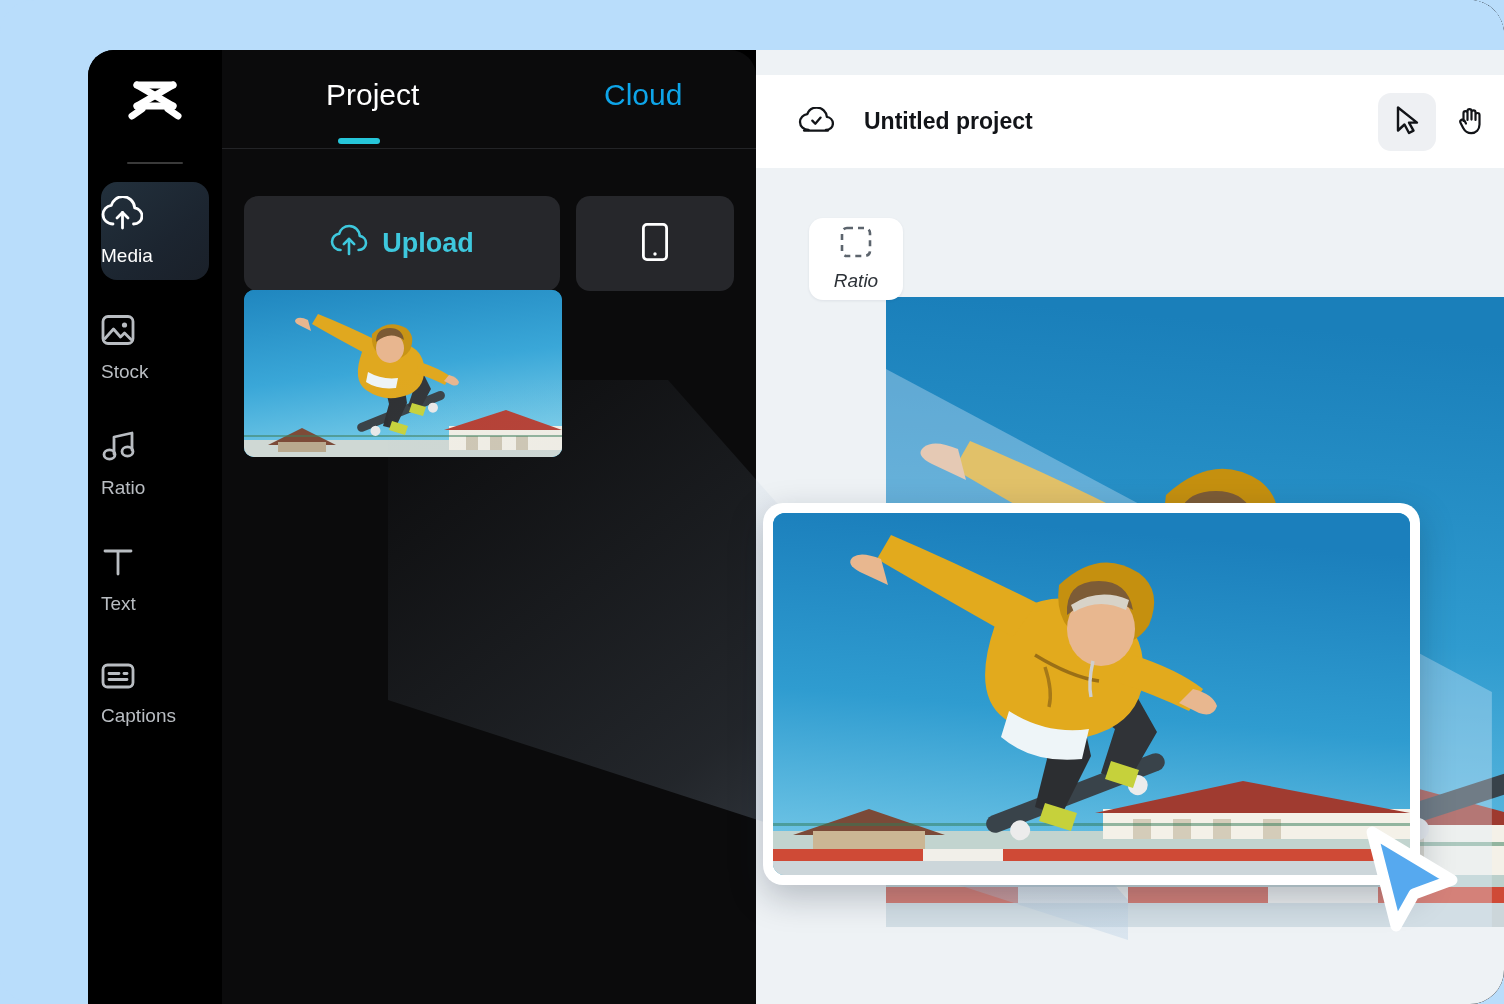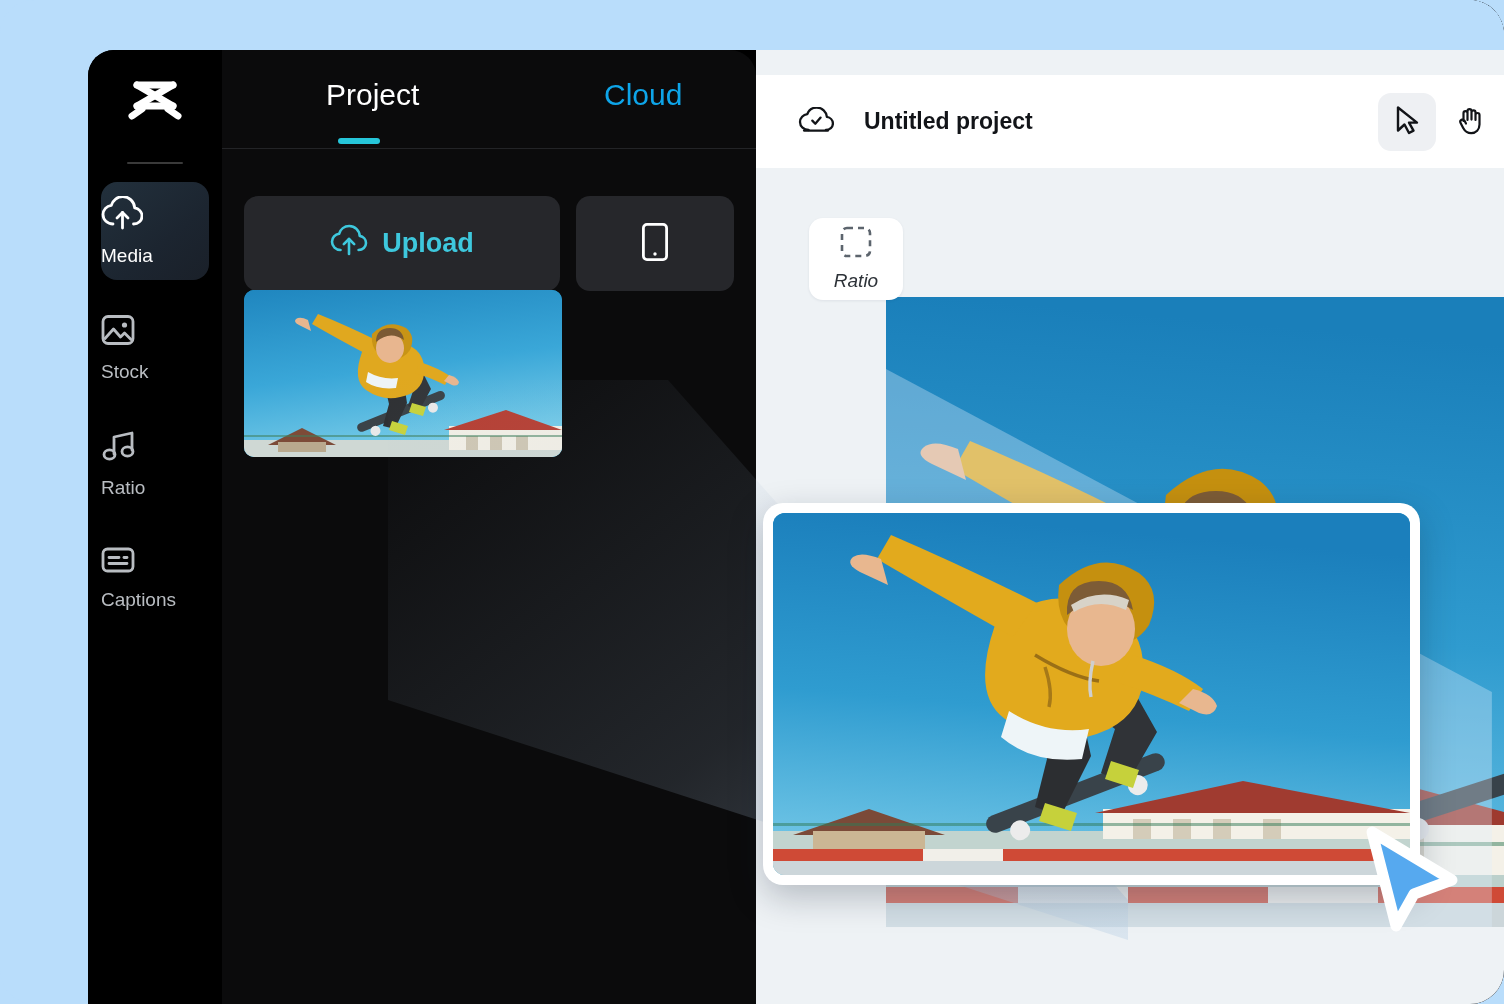--- a/index.html
+++ b/index.html
@@ -292,20 +292,28 @@
         <span class="ico">
           <svg width="36" height="32" viewBox="0 0 36 32" fill="none">
             <path d="M13 24V7l18-4v17" stroke="#b9bdc2" stroke-width="2.8" stroke-linecap="round" stroke-linejoin="round"></path>
             <ellipse cx="8.5" cy="24.5" rx="5.5" ry="4.6" stroke="#b9bdc2" stroke-width="2.8"></ellipse>
             <ellipse cx="26.5" cy="21.5" rx="5.5" ry="4.6" stroke="#b9bdc2" stroke-width="2.8"></ellipse>
           </svg>
         </span>
         <span class="lbl">Ratio</span>
       </div>
 
+      <div class="rail-item">
+        <span class="ico">
+          <svg width="34" height="32" viewBox="0 0 34 32" fill="none">
+            <path d="M4 5h26M17 5v23" stroke="#b9bdc2" stroke-width="2.8" stroke-linecap="round"></path>
+          </svg>
+        </span>
+        <span class="lbl">Text</span>
+      </div>
 
       <div class="rail-item">
         <span class="ico">
           <svg width="34" height="28" viewBox="0 0 34 28" fill="none">
             <rect x="2" y="3" width="30" height="22" rx="4.5" stroke="#b9bdc2" stroke-width="2.8"></rect>
             <path d="M8 11.5h10M8 17.5h18" stroke="#b9bdc2" stroke-width="2.8" stroke-linecap="round"></path>
             <path d="M23 11.5h3" stroke="#b9bdc2" stroke-width="2.8" stroke-linecap="round"></path>
           </svg>
         </span>
         <span class="lbl">Captions</span>

